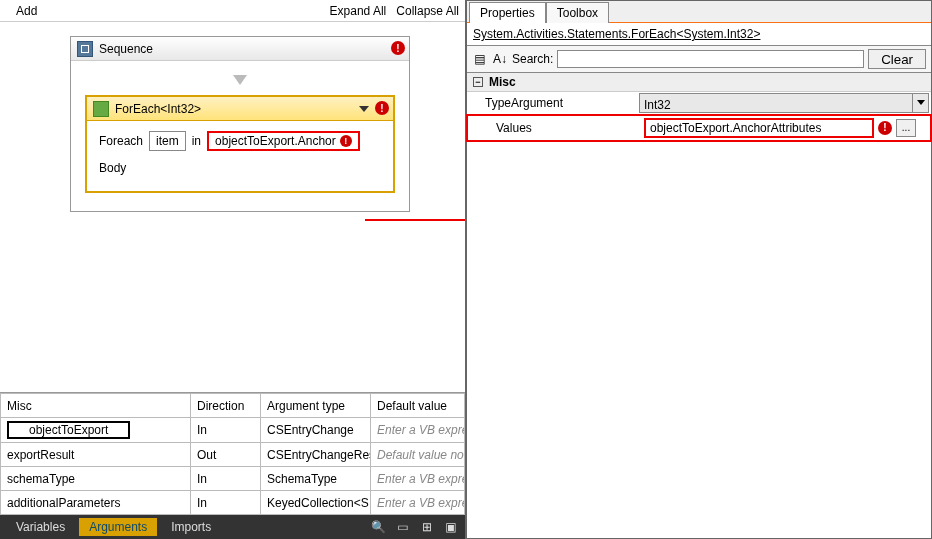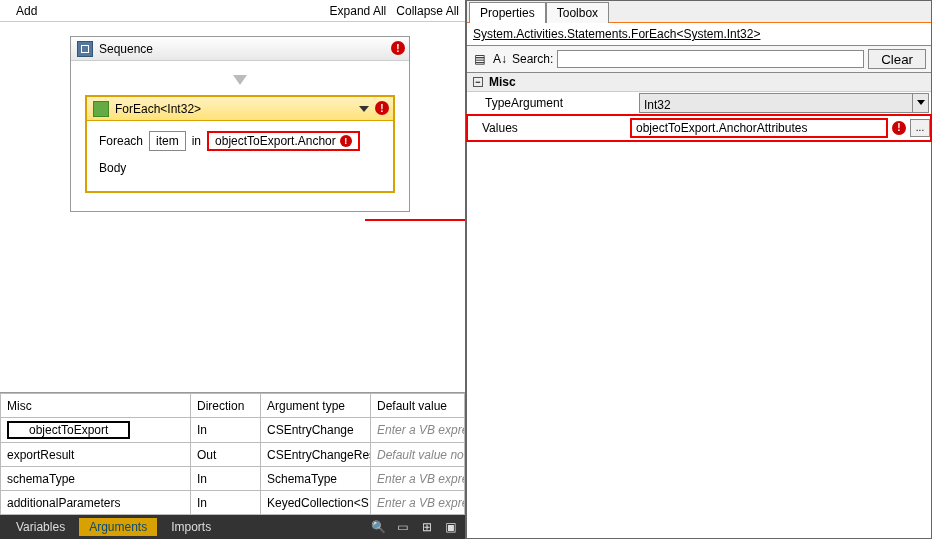--- a/index.html
+++ b/index.html
@@ -70,21 +70,21 @@
   
   .prop-table { width:100%; border-collapse:collapse; }
   .prop-table td { border-bottom:1px solid #ddd; padding:3px 6px; height:22px; vertical-align:middle; }
   .prop-table .lbl { width:170px; padding-left:18px; }
   .prop-table .val { background:#fff; }
   .type-combo { background:#e8e8e8; border:1px solid #888; display:flex; align-items:flex-end; padding:0 4px; height:20px; position:relative; }
   .type-combo .dd { position:absolute; right:0; top:0; bottom:0; width:16px; border-left:1px solid #888; display:flex; align-items:center; justify-content:center; }
   .dd-tri { width:0;height:0; border-left:4px solid transparent;border-right:4px solid transparent;border-top:5px solid #000; }
   
   .values-row { position:relative; }
-  .values-outer { border:2px solid #e00; display:flex; align-items:center; padding:2px 0; margin:-1px -1px; }
+  .values-outer { border:2px solid #e00; display:flex; align-items:center; padding:2px 14px; margin:-1px -1px; }
   .values-outer .lbl2 { width:162px; padding-left:14px; }
   .values-inner { border:2px solid #e00; padding:1px 4px; flex:1; background:#fff; }
   .values-side { display:flex; align-items:center; gap:4px; margin-left:4px; }
   .ell-btn { width:20px; height:18px; border:1px solid #888; background:#f0f0f0; display:flex; align-items:center; justify-content:center; font-size:10px;}
 </style>
 </head>
 <body>
 
 <div class="main">
 

